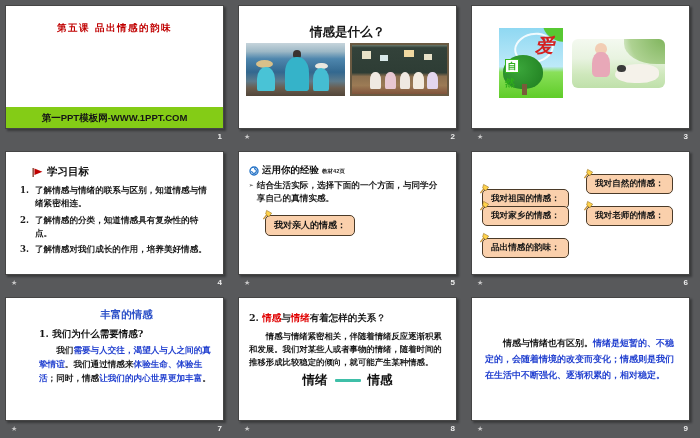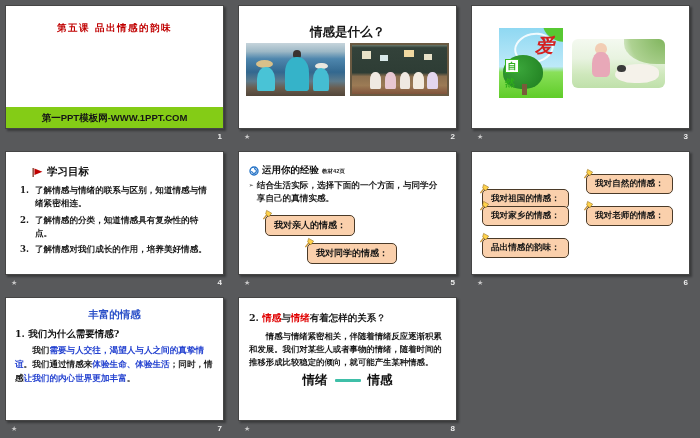--- a/index.html
+++ b/index.html
@@ -104,21 +104,21 @@
   .b0{left:10px;top:37px;}  .b1{left:114px;top:22px;}
   .b2{left:10px;top:54px;}  .b3{left:114px;top:54px;}
   .b4{left:10px;top:86px;}  .b5{left:112px;top:86px;}
 
   
   .run-black{color:#1a1a1a;}
   .run-blue{color:#2442d0;}
   .run-red{color:#e00000;}
 
   
-  .s7{padding:10px 9px 0;}
+  .s7{padding:10px 9px 0;margin-left:24px;}
   .s7-title{text-align:center;color:#2b50c8;font-size:10.5px;font-weight:800;}
   .s7-q{margin-top:6px;font-size:9.5px;font-weight:800;color:#111;}
   .s7-p{margin-top:3px;font-size:8.6px;font-weight:700;line-height:1.6;text-indent:2em;}
 
   
   .s8{padding:14px 10px 0;}
   .s8-q{font-size:9.5px;font-weight:800;}
   .s8-p{margin-top:5px;font-size:8.4px;font-weight:600;line-height:1.55;text-indent:2em;color:#1a1a1a;}
   .s8-rel{display:flex;align-items:center;justify-content:center;gap:7px;margin-top:3px;}
   .s8-word{font-size:12.5px;font-weight:900;color:#111;}
@@ -249,29 +249,20 @@
         </div>
         <div class="s5-row1">
           <span class="pinbox">
             <svg class="pin" viewBox="0 0 12 12">
               <path d="M1.5 11 L5.5 6" stroke="#c89232" stroke-width="1.4" fill="none"></path>
               <path d="M5 1.5 L10.5 4.5 L7.5 8.5 L4 5.5 Z" fill="#ffd24a" stroke="#a07a28" stroke-width="0.7"></path>
             </svg>
             <span>我对亲人的情感：</span>
           </span>
         </div>
-        <div class="s5-row2">
-          <span class="pinbox">
-            <svg class="pin" viewBox="0 0 12 12">
-              <path d="M1.5 11 L5.5 6" stroke="#c89232" stroke-width="1.4" fill="none"></path>
-              <path d="M5 1.5 L10.5 4.5 L7.5 8.5 L4 5.5 Z" fill="#ffd24a" stroke="#a07a28" stroke-width="0.7"></path>
-            </svg>
-            <span>我对同学的情感：</span>
-          </span>
-        </div>
       </div>
     </div>
     <div class="meta">
       <span class="star">★</span>
       <span class="num">5</span>
     </div>
   </div>
 
   <div class="cell">
     <div class="thumb s6 serifcn">
@@ -342,14 +333,25 @@
           <span class="s8-word">情感</span>
         </div>
       </div>
     </div>
     <div class="meta">
       <span class="star">★</span>
       <span class="num">8</span>
     </div>
   </div>
 
+  <div class="cell">
+    <div class="thumb">
+      <div class="s9 serifcn">
+        <div class="s9-p"><span class="run-black">情感与情绪也有区别。</span><span class="run-blue">情绪是短暂的、不稳定的，会随着情境的改变而变化；情感则是我们在生活中不断强化、逐渐积累的，相对稳定。</span></div>
+      </div>
+    </div>
+    <div class="meta">
+      <span class="star">★</span>
+      <span class="num">9</span>
+    </div>
+  </div>
 
 </div>
 
 </body></html>

